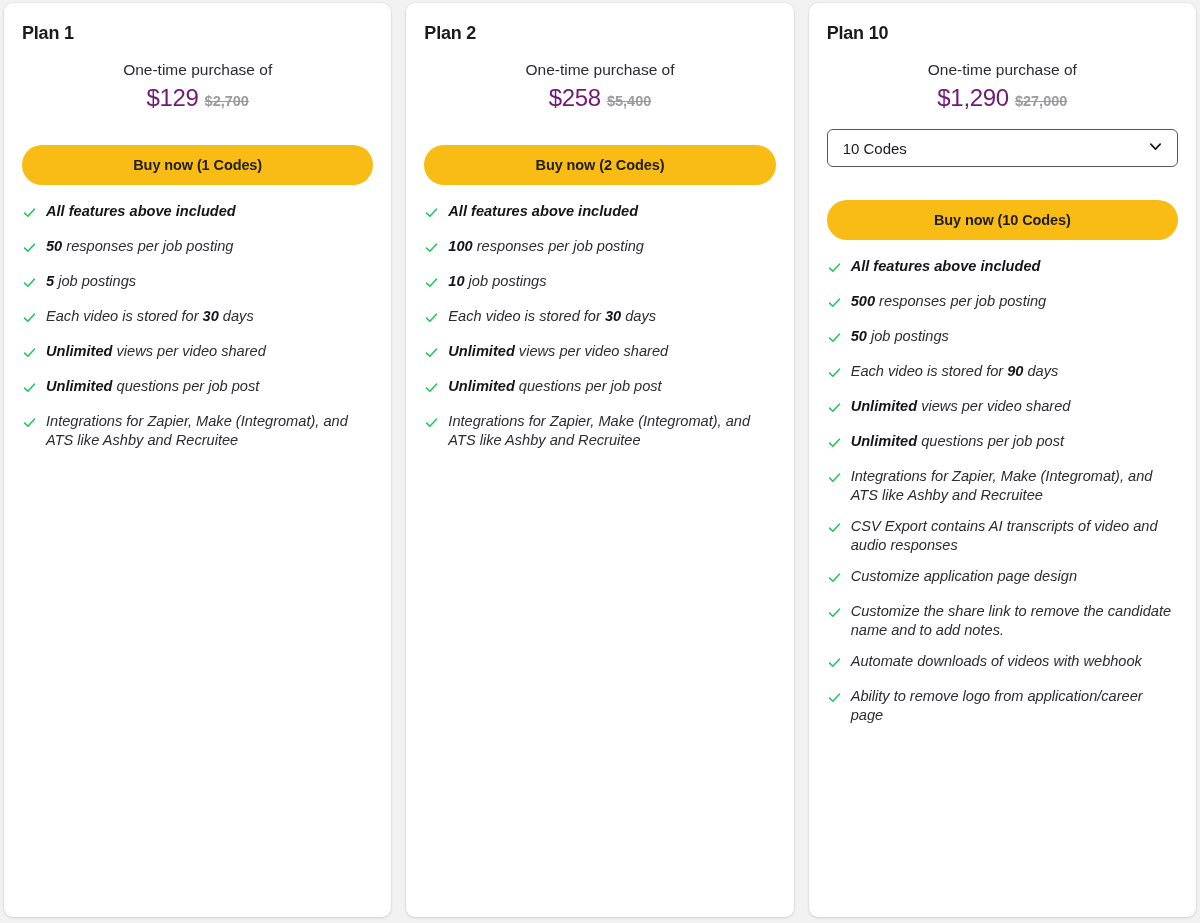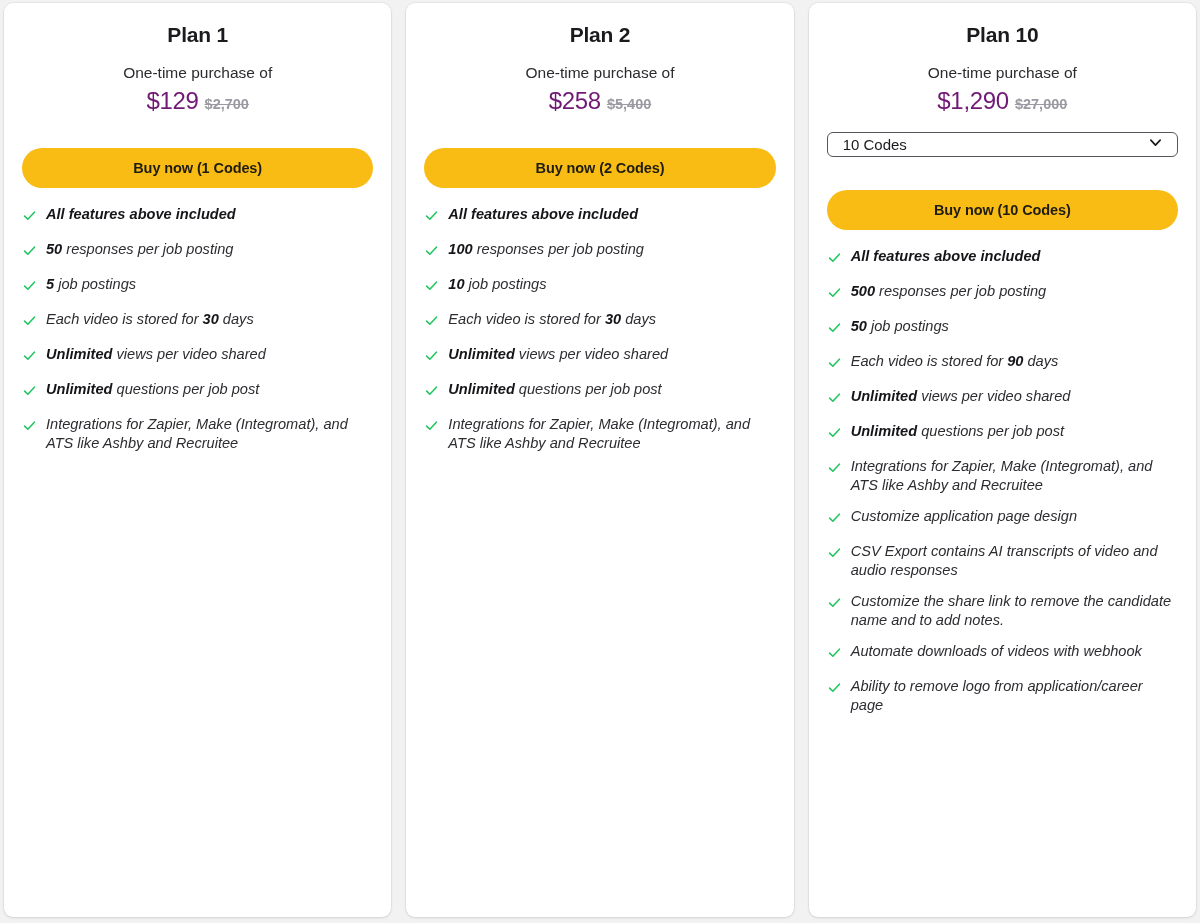--- a/index.html
+++ b/index.html
@@ -32,22 +32,21 @@
     flex: 1 1 0;
     min-width: 0;
     padding: 0 18px;
     box-sizing: border-box;
     display: flex;
     flex-direction: column;
     overflow: hidden;
   }
 
   .plan-title {
-    text-align: center;
-    font-size: 21px;
+    font-size: 18px;
     font-weight: bold;
     color: #1b1b1f;
     margin-top: 20px;
     letter-spacing: -0.2px;
   }
 
   .purchase-label {
     text-align: center;
     font-size: 15.5px;
     color: #2b2b30;
@@ -69,21 +68,21 @@
   .price-original {
     font-size: 14.5px;
     color: #9a9aa2;
     text-decoration: line-through;
     margin-left: 6px;
     font-weight: 600;
   }
 
   .code-select {
     margin-top: 17px;
-    height: 25px;
+    height: 38px;
     border: 1px solid #55555c;
     border-radius: 6px;
     background: #ffffff;
     display: flex;
     align-items: center;
     justify-content: space-between;
     padding: 0 13px 0 15px;
     box-sizing: border-box;
     cursor: pointer;
   }
@@ -300,27 +299,27 @@
         <li class="feature-item">
           <span><svg class="check-icon" viewBox="0 0 20 20" fill="none">
               <path d="M3.5 10.8 L7.8 15 L16.5 5.6" stroke="#22c55e" stroke-width="2.1" stroke-linecap="round" stroke-linejoin="round"></path>
             </svg></span>
           <span class="feature-text">Integrations for Zapier, Make (Integromat), and ATS like Ashby and Recruitee</span>
         </li>
         <li class="feature-item">
           <span><svg class="check-icon" viewBox="0 0 20 20" fill="none">
               <path d="M3.5 10.8 L7.8 15 L16.5 5.6" stroke="#22c55e" stroke-width="2.1" stroke-linecap="round" stroke-linejoin="round"></path>
             </svg></span>
+          <span class="feature-text">CSV Export contains AI transcripts of video and audio responses</span>
+        </li>
+        <li class="feature-item">
+          <span><svg class="check-icon" viewBox="0 0 20 20" fill="none">
+              <path d="M3.5 10.8 L7.8 15 L16.5 5.6" stroke="#22c55e" stroke-width="2.1" stroke-linecap="round" stroke-linejoin="round"></path>
+            </svg></span>
           <span class="feature-text">Customize application page design</span>
-        </li>
-        <li class="feature-item">
-          <span><svg class="check-icon" viewBox="0 0 20 20" fill="none">
-              <path d="M3.5 10.8 L7.8 15 L16.5 5.6" stroke="#22c55e" stroke-width="2.1" stroke-linecap="round" stroke-linejoin="round"></path>
-            </svg></span>
-          <span class="feature-text">CSV Export contains AI transcripts of video and audio responses</span>
         </li>
         <li class="feature-item">
           <span><svg class="check-icon" viewBox="0 0 20 20" fill="none">
               <path d="M3.5 10.8 L7.8 15 L16.5 5.6" stroke="#22c55e" stroke-width="2.1" stroke-linecap="round" stroke-linejoin="round"></path>
             </svg></span>
           <span class="feature-text">Customize the share link to remove the candidate name and to add notes.</span>
         </li>
         <li class="feature-item">
           <span><svg class="check-icon" viewBox="0 0 20 20" fill="none">
               <path d="M3.5 10.8 L7.8 15 L16.5 5.6" stroke="#22c55e" stroke-width="2.1" stroke-linecap="round" stroke-linejoin="round"></path>

